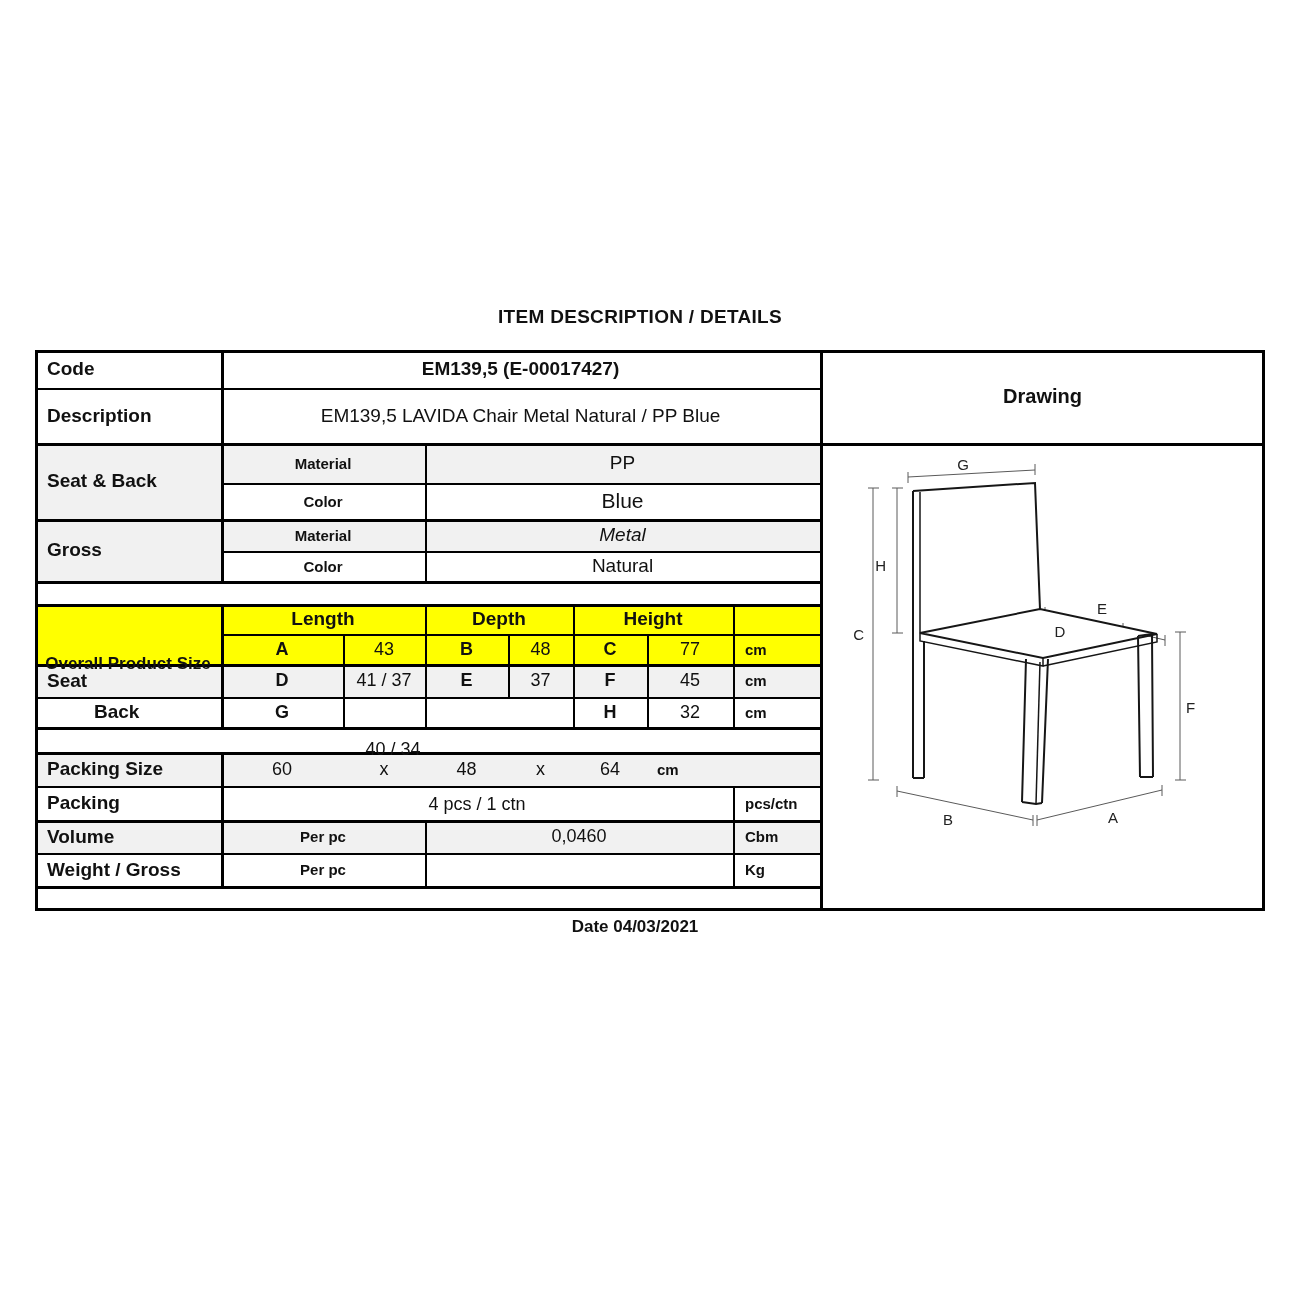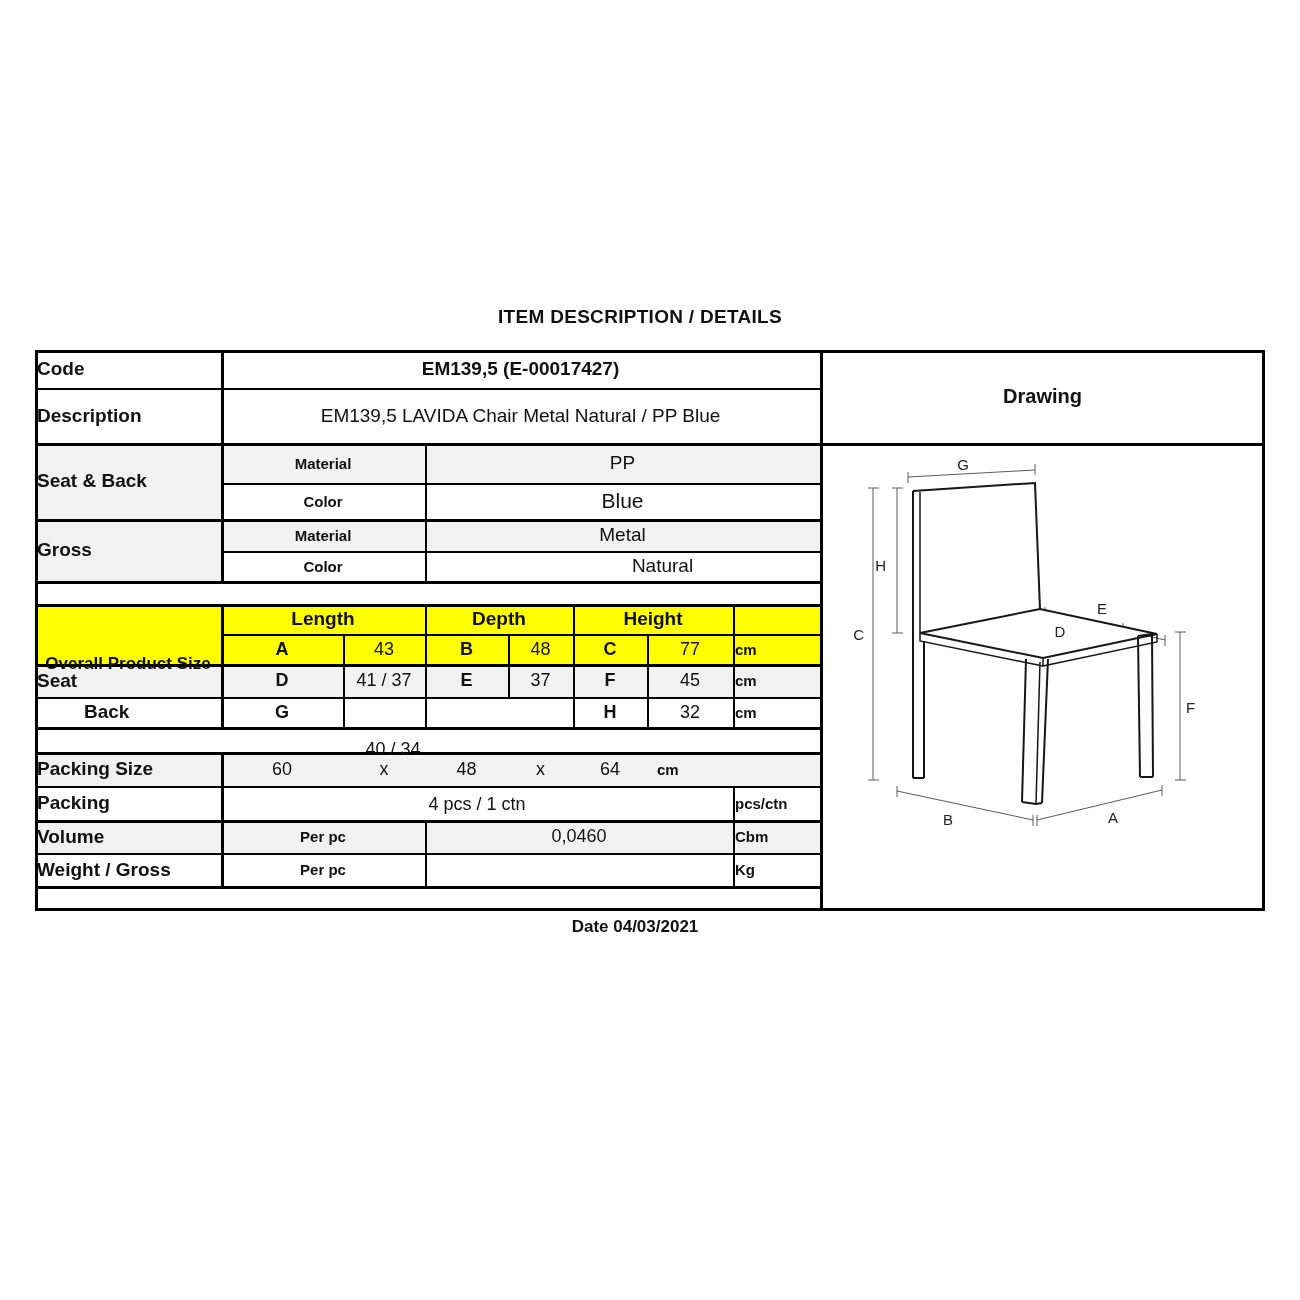--- a/index.html
+++ b/index.html
@@ -1,21 +1,21 @@
 <!DOCTYPE html>
 <html><head>
 <meta charset="utf-8">
 <style>
   html,body{margin:0;padding:0;background:#fff;}
   #canvas{position:relative;width:1300px;height:1300px;background:#ffffff;overflow:hidden;
           font-family:"Liberation Sans", sans-serif;color:#111;border-radius:30px;}
   .cell{position:absolute;box-sizing:border-box;display:flex;align-items:center;z-index:3;
         white-space:nowrap;}
   .c{justify-content:center;}
-  .l{justify-content:flex-start;padding-left:2px;}
+  .l{justify-content:flex-start;padding-left:12px;}
   .b{font-weight:bold;}
   .f19{font-size:19px;}
   .f18{font-size:18px;font-weight:normal;}
   .f15{font-size:15px;}
   .f17{font-size:17px;margin-top:30px;}
   .wrap{white-space:normal;text-align:center;line-height:1.55;}
   .shade{position:absolute;z-index:1;}
   .gline{position:absolute;background:#000;z-index:2;}
   #title{position:absolute;left:340px;top:306px;width:600px;text-align:center;
          font-size:19px;font-weight:bold;letter-spacing:.3px;}
@@ -36,23 +36,23 @@
   <div class="cell c b" style="left:820px;top:350px;width:445px;height:93px;font-size:20px;">Drawing</div>
 
   <div class="cell l b f19" style="left:35px;top:443px;width:186px;height:76px;">Seat &amp; Back</div>
   <div class="cell c b f15" style="left:221px;top:443px;width:204px;height:40px;">Material</div>
   <div class="cell c f18" style="left:425px;top:443px;width:395px;height:40px;font-size:19px;">PP</div>
   <div class="cell c b f15" style="left:221px;top:483px;width:204px;height:36px;">Color</div>
   <div class="cell c f18" style="left:425px;top:483px;width:395px;height:36px;font-size:21px;">Blue</div>
 
   <div class="cell l b f19" style="left:35px;top:519px;width:186px;height:62px;">Gross</div>
   <div class="cell c b f15" style="left:221px;top:519px;width:204px;height:32px;">Material</div>
-  <div class="cell c f18" style="left:425px;top:519px;width:395px;height:32px;font-size:19px;">Metal</div>
+  <div class="cell c f18" style="left:425px;top:519px;width:395px;height:32px;font-size:19px;font-style:italic;">Metal</div>
   <div class="cell c b f15" style="left:221px;top:551px;width:204px;height:30px;">Color</div>
-  <div class="cell c f18" style="left:425px;top:551px;width:395px;height:30px;font-size:19px;margin-left:40px;">Natural</div>
+  <div class="cell c f18" style="left:425px;top:551px;width:395px;height:30px;font-size:19px;">Natural</div>
 
   <div class="cell c b f17 wrap" style="left:35px;top:604px;width:186px;height:60px;">Overall Product Size</div>
   <div class="cell c b f19" style="left:221px;top:604px;width:204px;height:30px;">Length</div>
   <div class="cell c b f19" style="left:425px;top:604px;width:148px;height:30px;">Depth</div>
   <div class="cell c b f19" style="left:573px;top:604px;width:160px;height:30px;">Height</div>
 
   <div class="cell c b f18" style="left:221px;top:634px;width:122px;height:30px;font-weight:bold;">A</div>
   <div class="cell c f18" style="left:343px;top:634px;width:82px;height:30px;">43</div>
   <div class="cell c b f18" style="left:425px;top:634px;width:83px;height:30px;font-weight:bold;">B</div>
   <div class="cell c f18" style="left:508px;top:634px;width:65px;height:30px;">48</div>

